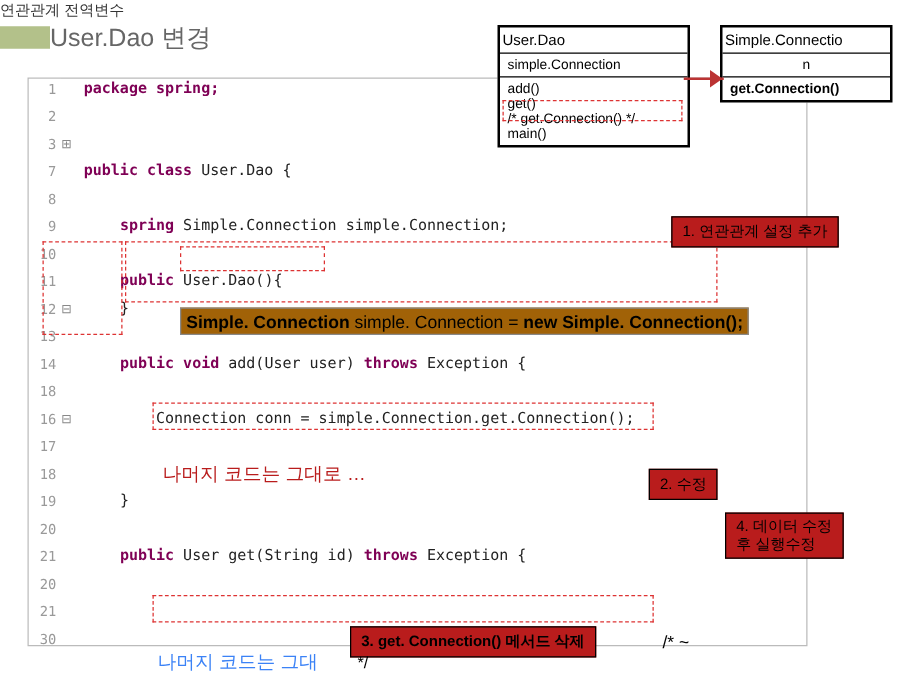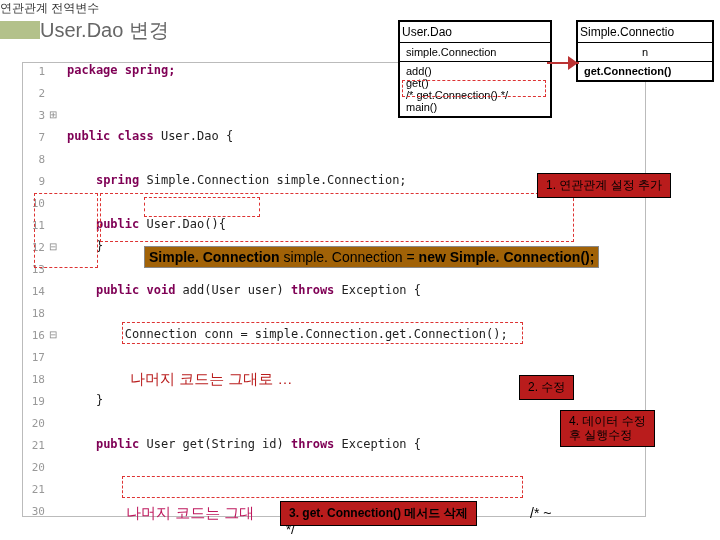--- a/index.html
+++ b/index.html
@@ -124,25 +124,25 @@
     padding: 2px 4px;
     font-size: 14px;
     font-family: "Malgun Gothic", Arial, sans-serif;
   }
   .tag-rest1 {
     position: absolute;
     top: 370px; left: 130px;
     font-size: 15px; color: #b91c1c;
   }
   .tag3 { top: 375px; left: 475px; margin-left: 44px; }
-  .tag4 { top: 410px; left: 560px; line-height: 1.2; }
+  .tag4 { top: 410px; left: 580px; line-height: 1.2; }
   .tag-rest2 {
     position: absolute;
-    top: 504px; left: 126px;
-    font-size: 15px; color: #be185d;
+    top: 520px; left: 126px;
+    font-size: 15px; color: #3b82f6;
   }
   .tag5 {
     top: 501px; left: 280px;
     font-weight: bold;
   }
   .tag5b {
     position: absolute;
     top: 505px; left: 530px;
     font-size: 14px;
   }

